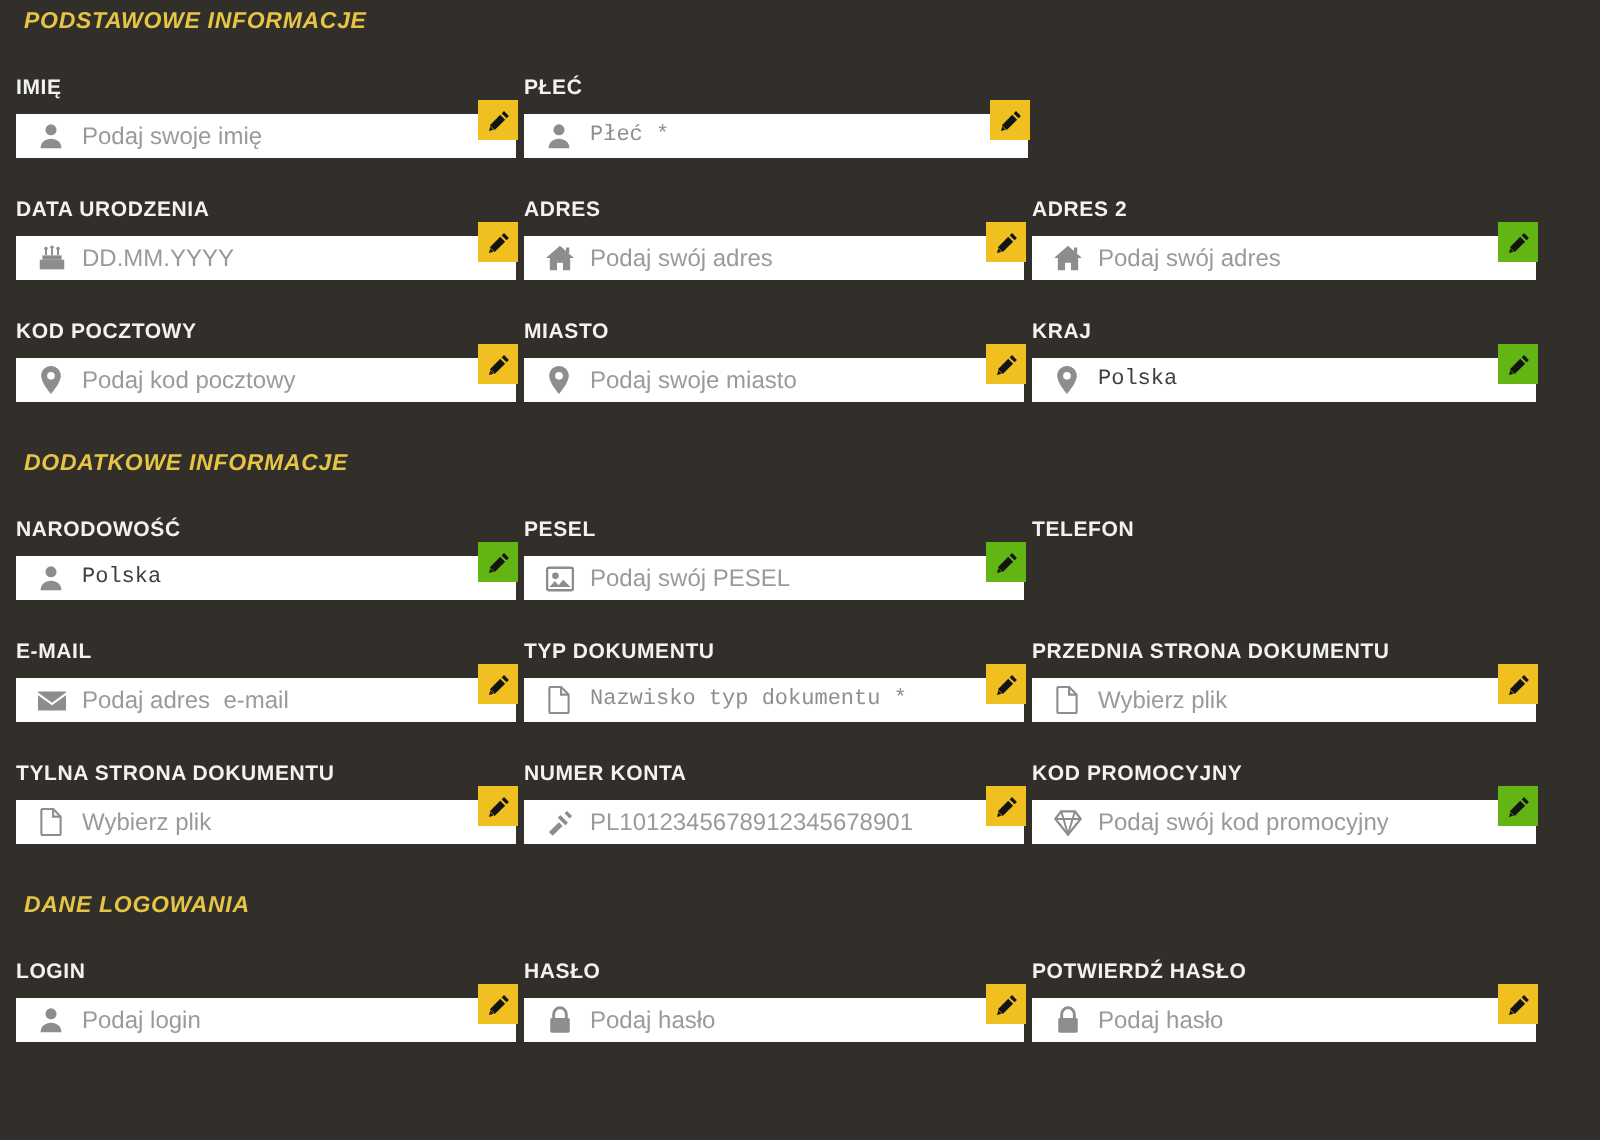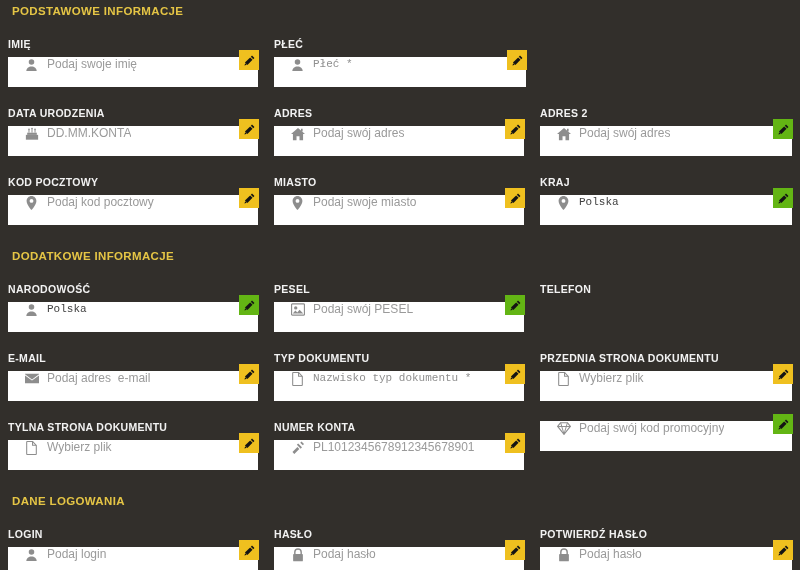--- a/index.html
+++ b/index.html
@@ -23,28 +23,29 @@
   }
   .section-title {
     color: #e5c545;
     font-size: 11.5px;
     font-weight: bold;
     letter-spacing: 0.35px;
     text-transform: uppercase;
     margin: 0;
     padding: 4px;
     line-height: 14px;
+    font-style: italic;
   }
   .section {
     position: relative;
   }
   .row {
     display: flex;
     width: 792px;
-    gap: 16px;
+    gap: 4px;
   }
   .field {
     width: 250px;
     flex: 0 0 250px;
     position: relative;
     box-sizing: border-box;
   }
   .field.wide {
     width: 252px;
     flex: 0 0 252px;
@@ -54,24 +55,25 @@
     font-size: 10.5px;
     font-weight: bold;
     letter-spacing: 0.3px;
     text-transform: uppercase;
     line-height: 13px;
     margin-bottom: 6px;
     white-space: nowrap;
   }
   .input-wrap {
     position: relative;
-    height: 30px;
+    height: 22px;
     background: #ffffff;
     display: flex;
-    padding-left: 16px;
+    align-items: center;
+    padding-left: 10px;
     box-sizing: border-box;
   }
   .input-icon {
     flex: 0 0 auto;
     width: 15px;
     height: 15px;
     margin-right: 8px;
     display: flex;
     align-items: center;
     justify-content: center;
@@ -178,21 +180,21 @@
                 <rect x="1" y="9" width="14" height="5.5" fill="currentColor"></rect>
                 <rect x="2.5" y="6.5" width="11" height="2.5" fill="currentColor"></rect>
                 <rect x="4" y="3.4" width="1.1" height="3" fill="currentColor"></rect>
                 <rect x="7.45" y="2.6" width="1.1" height="3.8" fill="currentColor"></rect>
                 <rect x="10.9" y="3.4" width="1.1" height="3" fill="currentColor"></rect>
                 <circle cx="4.55" cy="2.6" r="1" fill="currentColor"></circle>
                 <circle cx="8" cy="1.8" r="1" fill="currentColor"></circle>
                 <circle cx="11.45" cy="2.6" r="1" fill="currentColor"></circle>
               </svg>
             </span>
-            <span class="input-text">DD.MM.KONTA</span>
+            <span class="input-text">DD.MM.YYYY</span>
             <span class="badge yellow">
               <span>
                 <svg width="11" height="11" viewBox="0 0 14 14">
                   <path d="M10.2.7l3.1 3.1-1.5 1.5-3.1-3.1z" fill="#141414"></path>
                   <path d="M7.8 3.1l3.1 3.1-6.6 6.6-3.1-3.1z" fill="#141414"></path>
                   <path d="M.6 13.4l.9-3 2.1 2.1z" fill="#141414"></path>
                 </svg>
               </span>
             </span>
           </div>
@@ -461,20 +463,21 @@
                 <svg width="11" height="11" viewBox="0 0 14 14">
                   <path d="M10.2.7l3.1 3.1-1.5 1.5-3.1-3.1z" fill="#141414"></path>
                   <path d="M7.8 3.1l3.1 3.1-6.6 6.6-3.1-3.1z" fill="#141414"></path>
                   <path d="M.6 13.4l.9-3 2.1 2.1z" fill="#141414"></path>
                 </svg>
               </span>
             </span>
           </div>
         </div>
         <div class="field wide">
+          <div class="field-label">KOD PROMOCYJNY</div>
           <div class="input-wrap">
             <span class="input-icon">
               <svg width="14" height="13" viewBox="0 0 16 15">
                 <path d="M4 .8h8l3.3 4.3L8 14.2.7 5.1z" fill="none" stroke="currentColor" stroke-width="1.3"></path>
                 <path d="M.9 5.2h14.2M4.2 1L8 14 11.9 1" fill="none" stroke="currentColor" stroke-width="1.1"></path>
               </svg>
             </span>
             <span class="input-text">Podaj swój kod promocyjny</span>
             <span class="badge green">
               <span>

